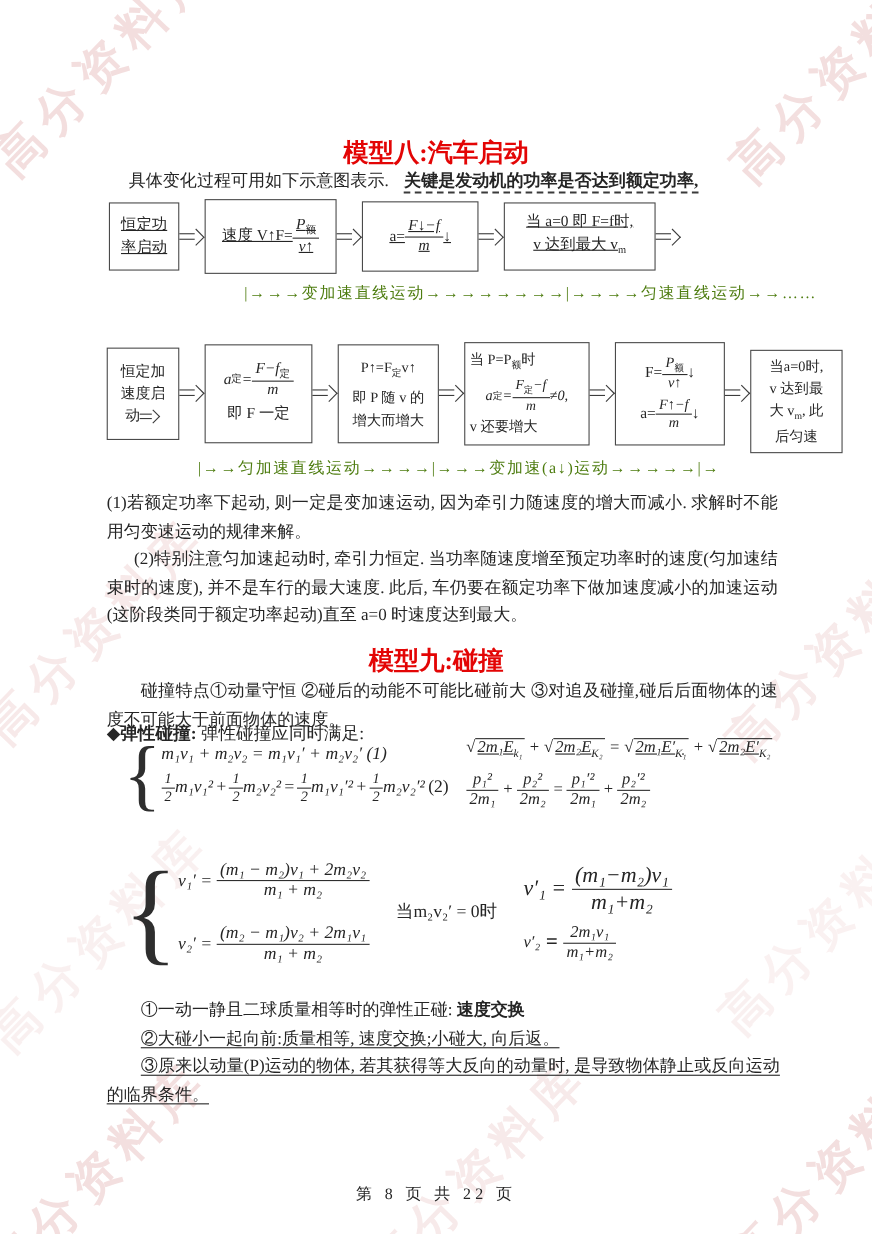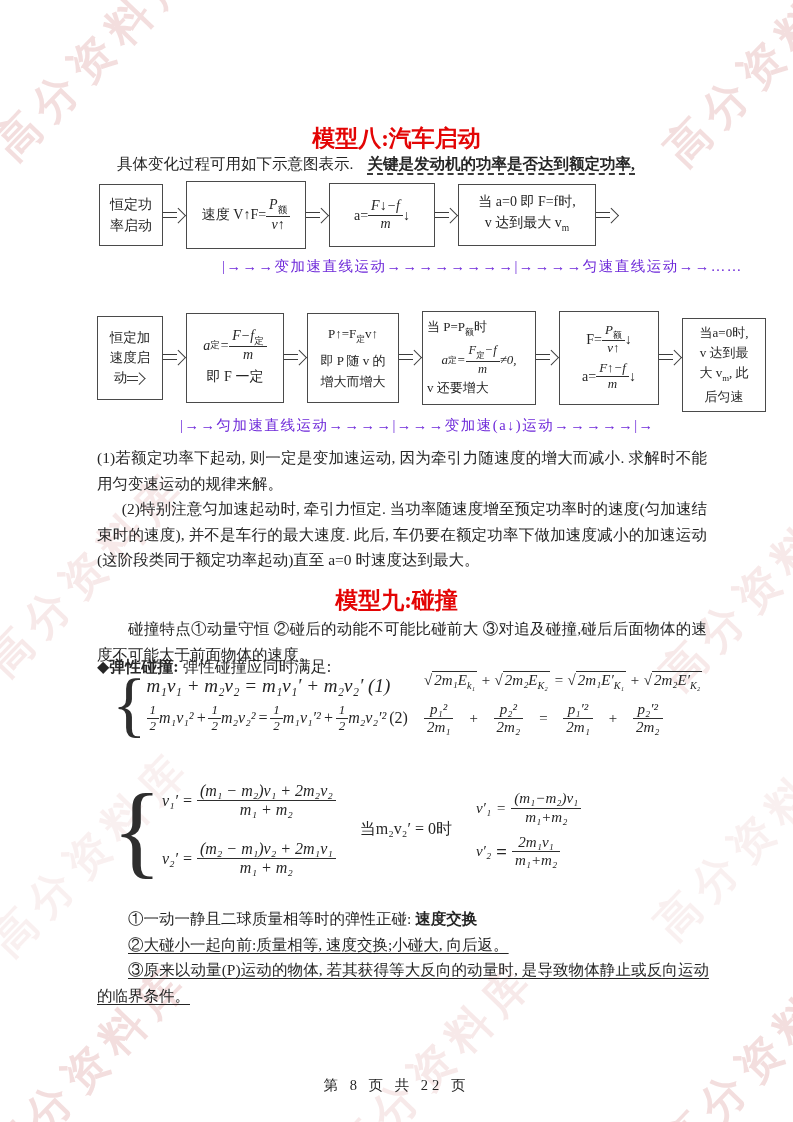--- a/index.html
+++ b/index.html
@@ -21,30 +21,30 @@
         align-items:center;text-align:center;font-size:14px;line-height:21px;padding:3px 4px;flex:0 0 auto;}
   .mrow{display:flex;align-items:center;justify-content:center;white-space:nowrap;}
   .harrow{position:relative;width:23px;height:16px;flex:0 0 auto;}
   .harrow .sh{position:absolute;left:0;top:4.5px;width:14px;height:4px;
               border-top:1.6px solid #3c3c3c;border-bottom:1.6px solid #3c3c3c;}
   .harrow .hd{position:absolute;left:10px;top:2.6px;width:9.5px;height:9.5px;
               border-top:1.6px solid #3c3c3c;border-right:1.6px solid #3c3c3c;transform:rotate(45deg);}
   .harrow.small{width:19px;height:13px;display:inline-block;vertical-align:middle;}
   .harrow.small .sh{top:3.6px;width:11px;height:3px;}
   .harrow.small .hd{left:8px;top:2px;width:7.5px;height:7.5px;}
-  .cap{position:absolute;font-size:14.5px;letter-spacing:1.5px;color:#6d28d9;white-space:nowrap;}
+  .cap{position:absolute;font-size:14.5px;letter-spacing:1.5px;color:#4d7c0f;white-space:nowrap;}
   
   .mt{font-family:"Liberation Serif","DejaVu Serif",serif;font-style:italic;}
   .fr{display:inline-block;text-align:center;vertical-align:middle;line-height:1.15;font-style:italic;}
   .fr .n{display:block;border-bottom:1.2px solid #2e2e2e;padding:0 3px;}
   .fr .d{display:block;padding:0 3px;}
   sub{font-size:.68em;}
   .sq{white-space:nowrap;display:inline-block;}
   .sq .s{font-style:normal;}
-  .sq .r{border-top:1.2px solid #2e2e2e;padding:0 2px;}
+  .sq .r{border-top:1.2px solid #2e2e2e;padding:0 2px;text-decoration:underline;}
   .brace{font-weight:400;line-height:.9;color:#2e2e2e;flex:0 0 auto;}
   
   .para{position:absolute;font-size:15.5px;line-height:25.5px;text-align:justify;}
   .para p{margin:0;}
   .ind{text-indent:1.6em;}
   .ind2{text-indent:2em;}
   .ul{text-decoration:underline;text-underline-offset:3px;}
   .footer{position:absolute;width:100%;text-align:center;font-size:14.5px;letter-spacing:4px;}
   .eqrow{display:flex;align-items:center;white-space:nowrap;}
 </style>
@@ -60,21 +60,21 @@
 <div class="wm o3" style="left:-24px;top:1142px;">高分资料库</div>
 <div class="wm o2" style="left:322px;top:1140px;">高分资料库</div>
 <div class="wm o3" style="left:650px;top:1132px;">高分资料库</div>
 
 <div class="h1" style="top:123px;">模型八:汽车启动</div>
 
 <div class="intro" style="top:154px;left:117px;">
   <span>具体变化过程可用如下示意图表示.</span><span class="key">关键是发动机的功率是否达到额定功率,</span>
 </div>
 
-<div class="flowrow" style="top:181px;left:99px;">
+<div class="flowrow" style="top:181px;left:99px;text-decoration:underline;">
   <div class="fbox" style="width:54px;height:54px;">
     <span>恒定功</span>
     <span>率启动</span>
   </div>
   <span class="harrow">
       <i class="sh"></i>
       <i class="hd"></i>
     </span>
   <div class="fbox" style="width:110px;height:60px;">
     <span class="mrow">
@@ -210,21 +210,21 @@
 <div class="para ind2" style="top:616px;left:97px;width:610px;">碰撞特点①动量守恒 ②碰后的动能不可能比碰前大 ③对追及碰撞,碰后后面物体的速度不可能大于前面物体的速度。</div>
 
 <div class="abs" style="top:657px;left:97px;font-size:16px;">
   <b>◆弹性碰撞:</b><span> 弹性碰撞应同时满足:</span>
 </div>
 
 <div class="abs" style="top:672px;left:112px;display:flex;gap:16px;align-items:center;">
   <div style="display:flex;align-items:center;">
     <span class="brace" style="font-size:72px;">{</span>
     <div>
-      <div class="mt" style="font-size:19px;">m₁v₁ + m₂v₂ = m₁v₁′ + m₂v₂′ (1)</div>
+      <div class="mt" style="font-size:16px;">m₁v₁ + m₂v₂ = m₁v₁′ + m₂v₂′ (1)</div>
       <div class="eqrow mt" style="font-size:16px;margin-top:6px;">
         <span class="fr" style="font-size:13px;">
             <span class="n">1</span>
             <span class="d">2</span>
           </span>
         <span>m₁v₁²</span>
           <span style="padding:0 2px;">+</span>
         <span class="fr" style="font-size:13px;">
             <span class="n">1</span>
             <span class="d">2</span>
@@ -249,21 +249,21 @@
   <div>
     <div class="mt" style="font-size:15px;">
       <span class="sq"><span class="s">√</span><span class="r"><span>2m₁E</span><sub>k₁</sub></span></span>
       <span>+</span>
       <span class="sq"><span class="s">√</span><span class="r"><span>2m₂E</span><sub>K₂</sub></span></span>
       <span>=</span>
       <span class="sq"><span class="s">√</span><span class="r"><span>2m₁E′</span><sub>K₁</sub></span></span>
       <span>+</span>
       <span class="sq"><span class="s">√</span><span class="r"><span>2m₂E′</span><sub>K₂</sub></span></span>
     </div>
-    <div class="eqrow mt" style="font-size:15px;margin-top:10px;gap:12px;">
+    <div class="eqrow mt" style="font-size:15px;margin-top:10px;">
       <span class="fr">
           <span class="n">p₁²</span>
           <span class="d">2m₁</span>
         </span>
       <span style="padding:0 3px;">+</span>
       <span class="fr">
           <span class="n">p₂²</span>
           <span class="d">2m₂</span>
         </span>
       <span style="padding:0 3px;">=</span>
@@ -297,21 +297,21 @@
           <span style="padding:0 4px;">=</span>
         <span class="fr">
             <span class="n">(m₂ − m₁)v₂ + 2m₁v₁</span>
             <span class="d">m₁ + m₂</span>
           </span>
       </div>
     </div>
   </div>
   <div class="mt" style="font-size:16px;font-style:normal;">当m₂v₂′ = 0时</div>
   <div>
-    <div class="eqrow mt" style="font-size:15px;align-items:center;">
+    <div class="eqrow mt" style="font-size:20px;align-items:center;">
       <span>v′₁</span>
         <span style="padding:0 5px;">=</span>
       <span class="fr">
           <span class="n">(m₁−m₂)v₁</span>
           <span class="d">m₁+m₂</span>
         </span>
     </div>
     <div class="eqrow mt" style="font-size:15px;margin-top:8px;">
       <span>v′₂</span>
         <span style="padding:0 5px;font-size:19px;font-weight:bold;">=</span>

